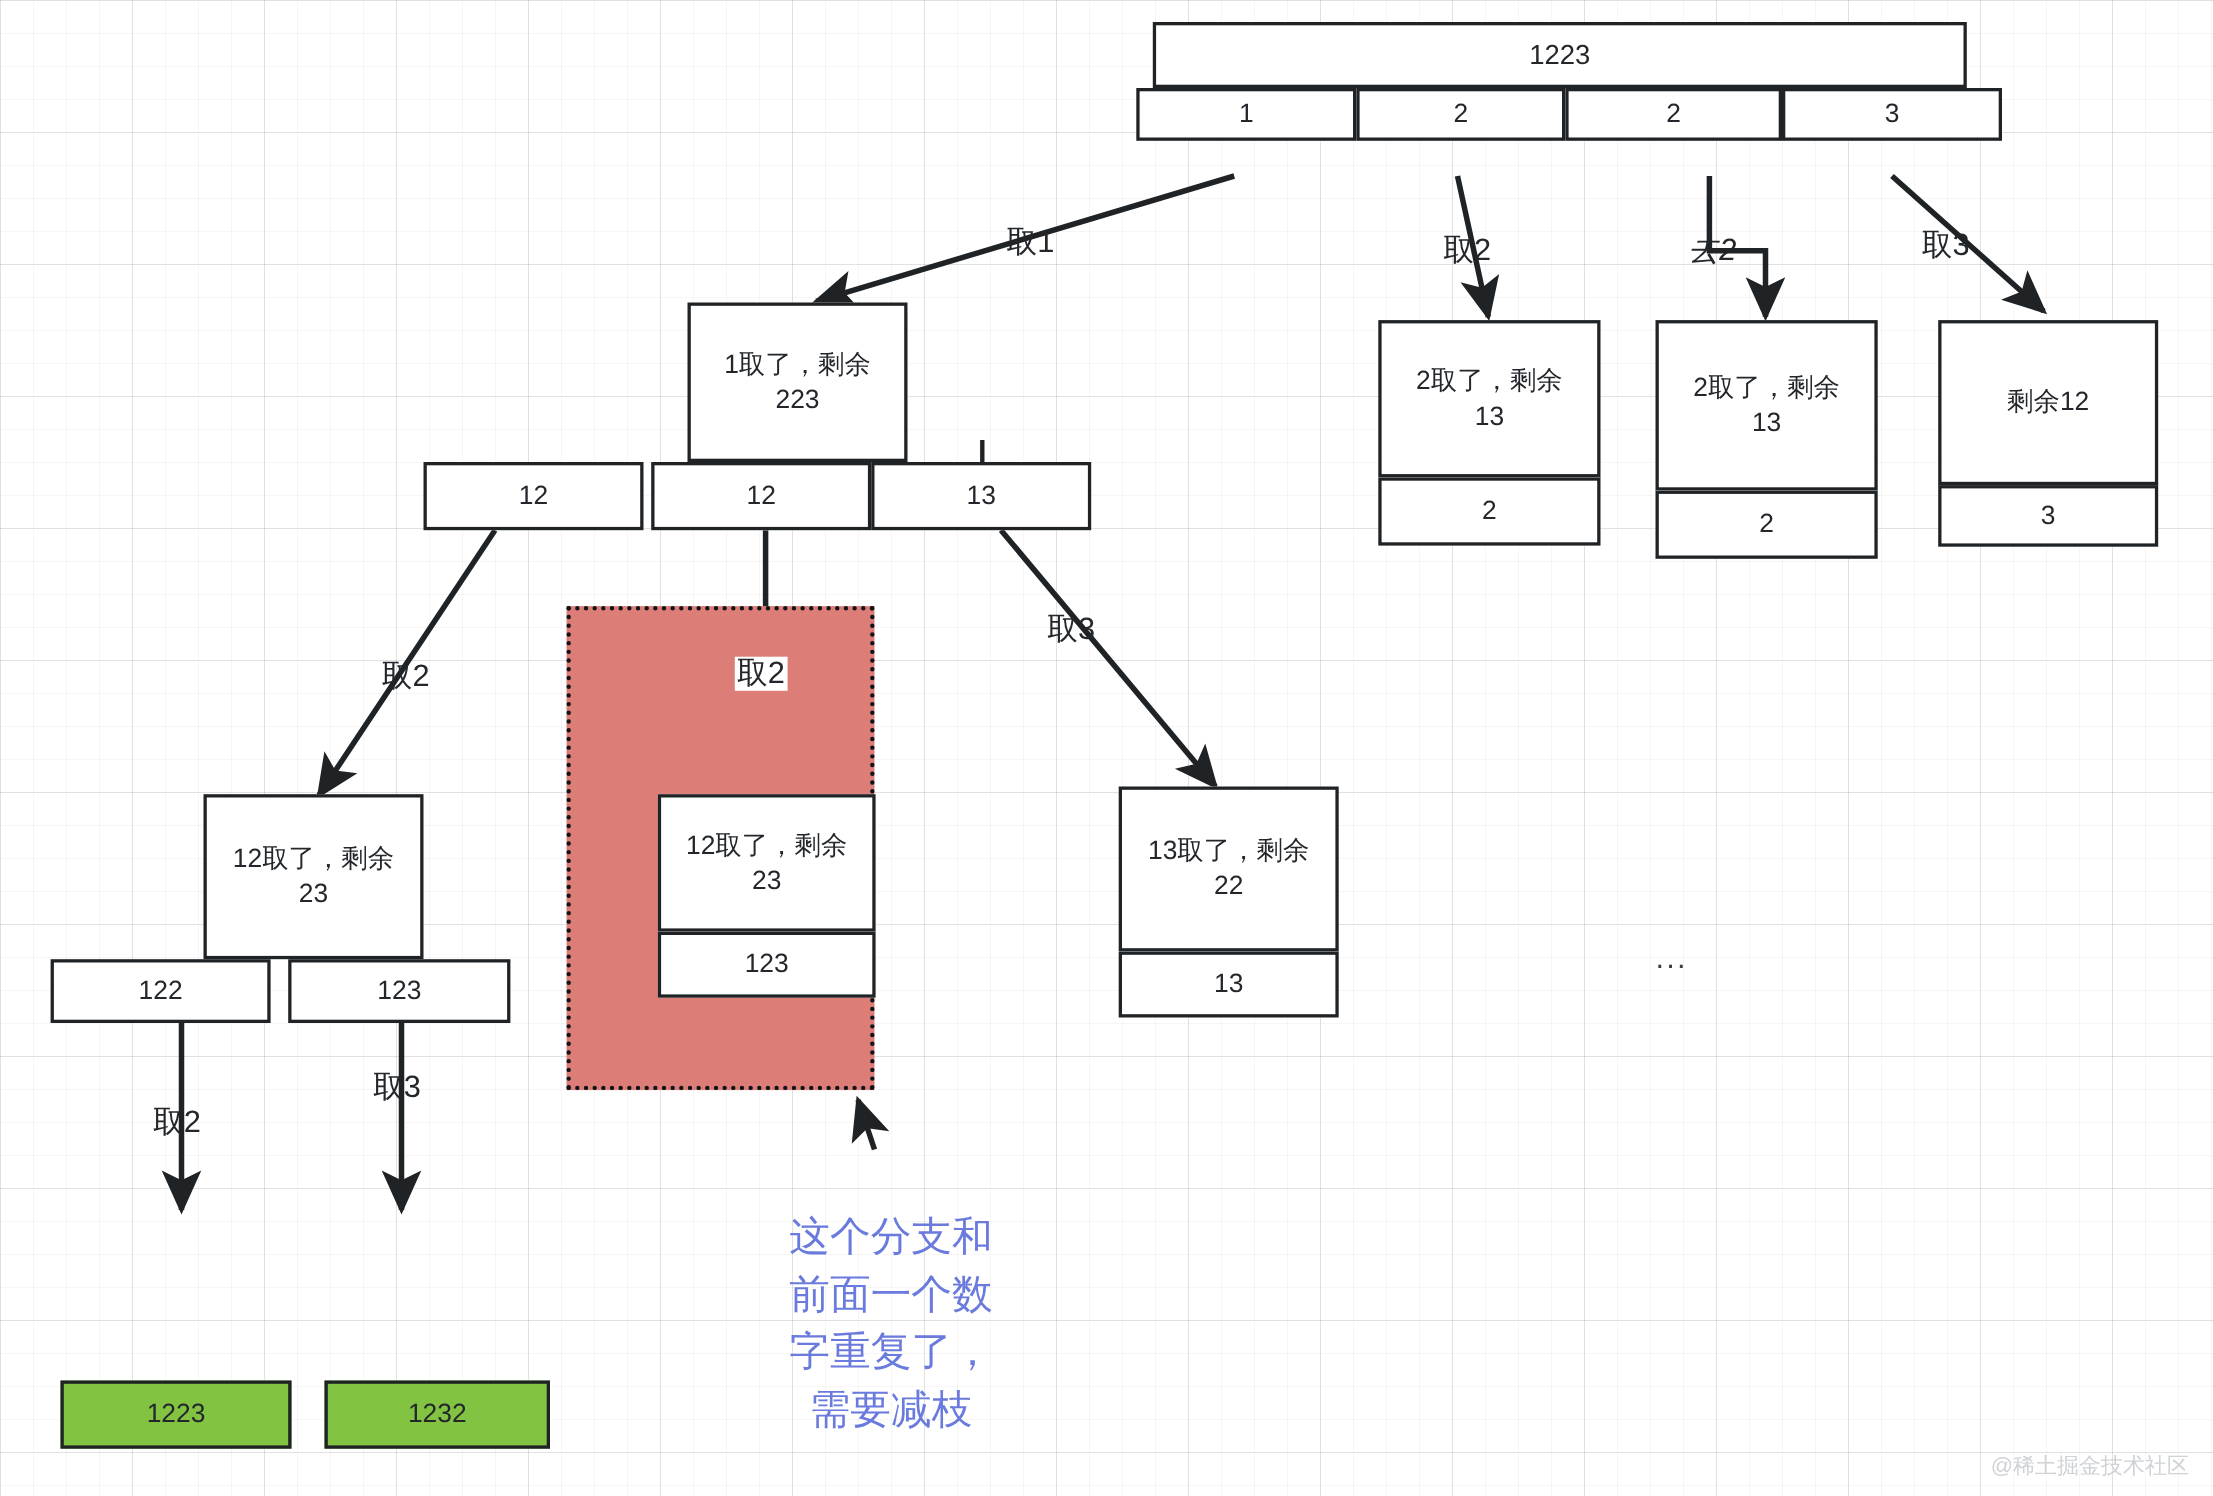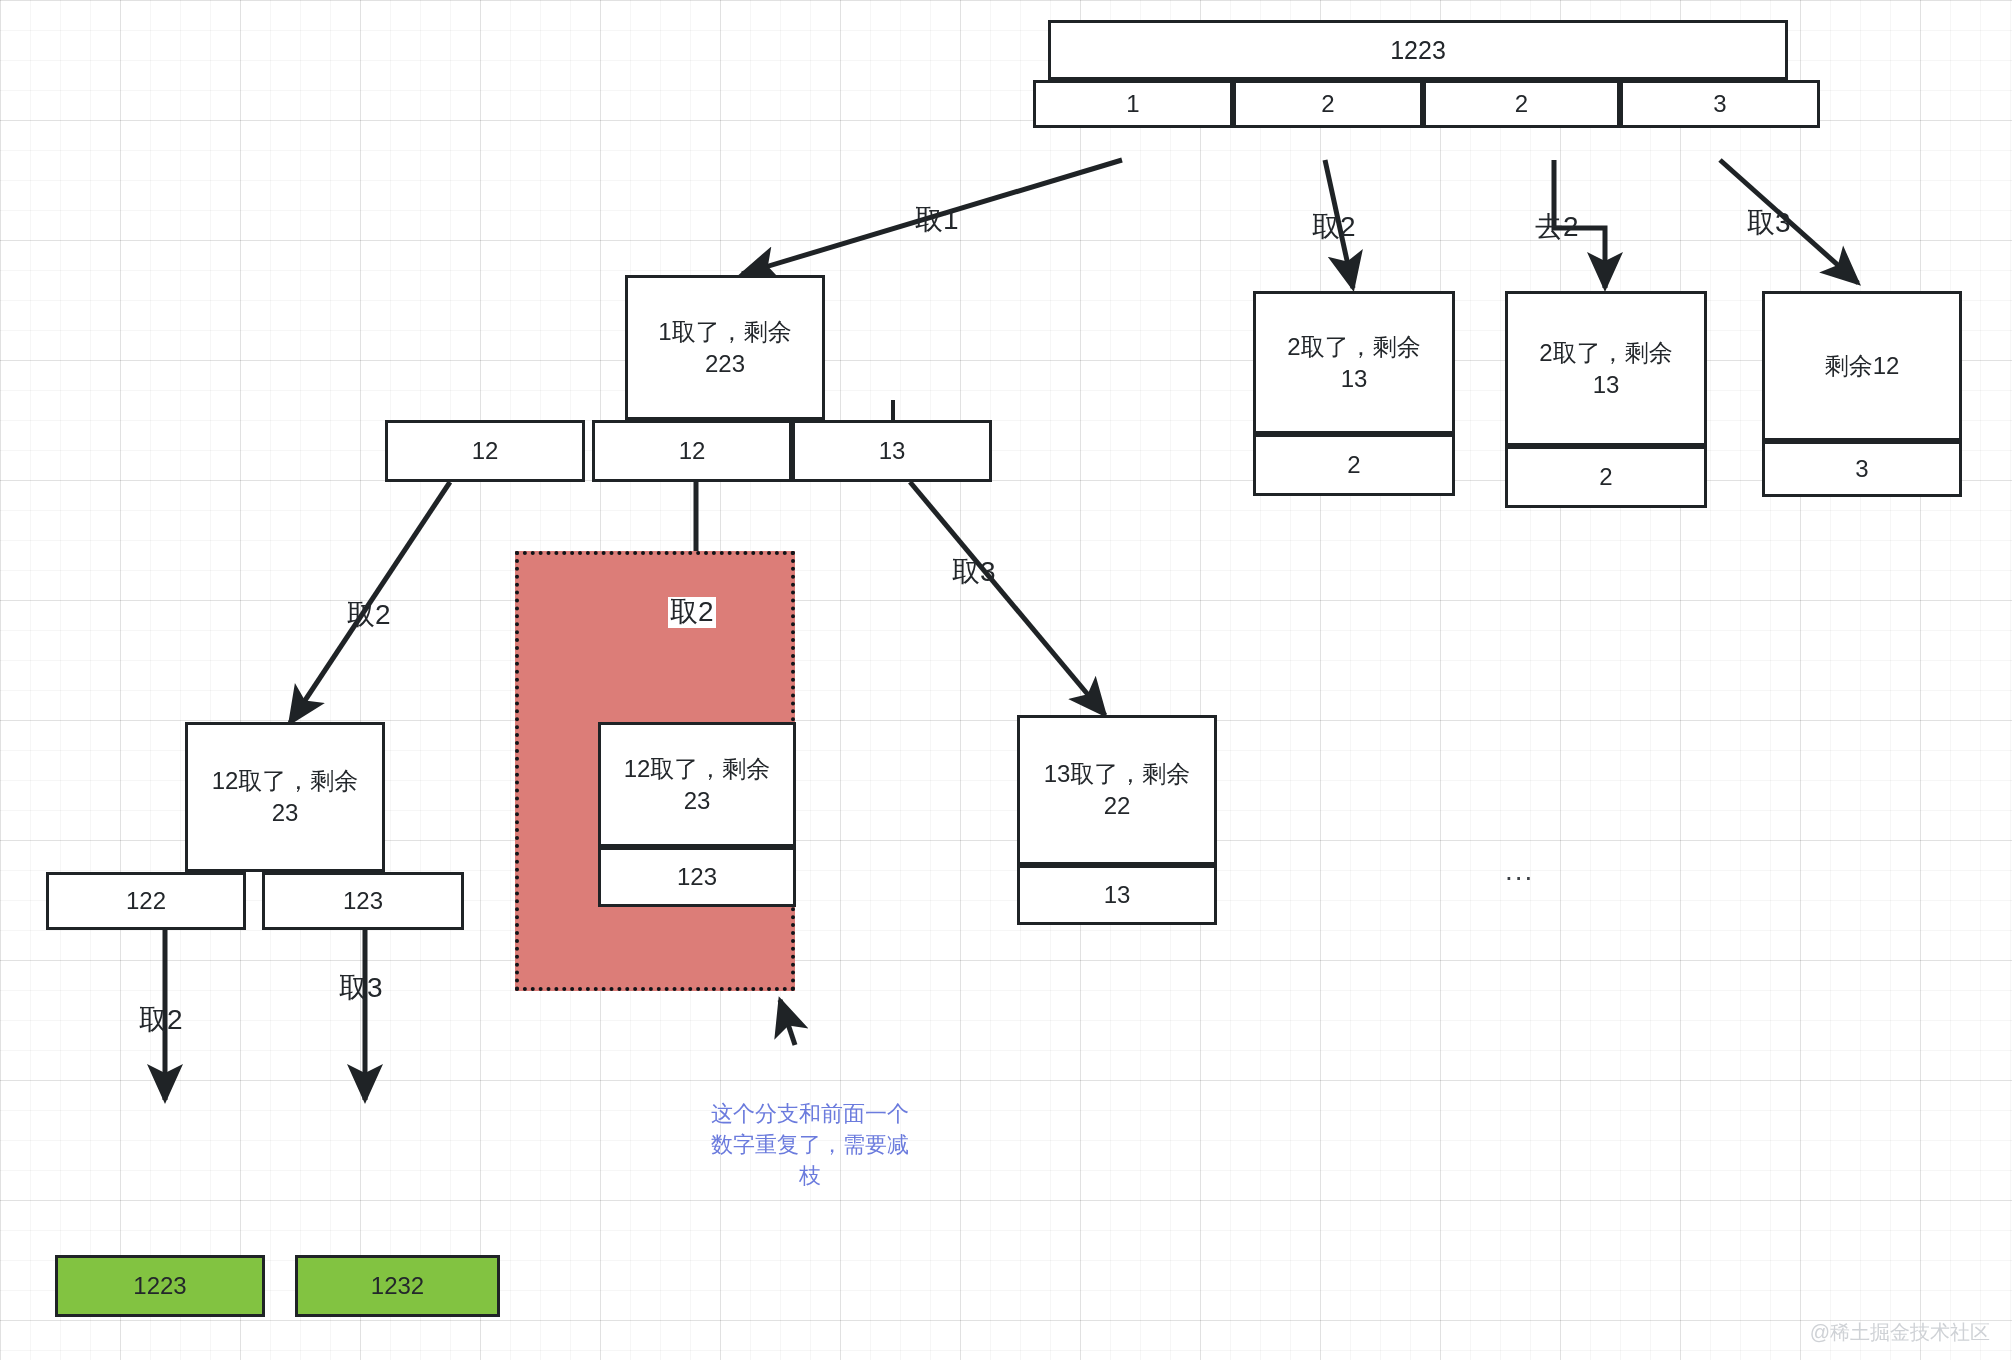--- a/index.html
+++ b/index.html
@@ -80,21 +80,21 @@
     background:#dc7d78;
     border:4px dotted #111418;
     z-index:2;
   }
 
   
   #annotation{
     position:absolute;
     left:710px; top:1098px;
     width:200px;
-    font-size:22px;
+    font-size:37px;
     line-height:1.42;
     color:#6b7bdd;
     text-align:center;
     z-index:6;
   }
 
   #ellipsis{
     position:absolute;
     left:1505px; top:855px;
     font-size:28px;
@@ -152,21 +152,21 @@
 
   <div class="box" style="left:1048px;top:20px;width:740px;height:60px;font-size:25px;">1223</div>
 
   <div class="cell" style="left:1033px;top:80px;width:200px;height:48px;">1</div>
   <div class="cell" style="left:1233px;top:80px;width:190px;height:48px;">2</div>
   <div class="cell" style="left:1423px;top:80px;width:197px;height:48px;">2</div>
   <div class="cell" style="left:1620px;top:80px;width:200px;height:48px;">3</div>
 
   <div class="elabel nobg" style="left:913px;top:205px;">取1</div>
   <div class="elabel nobg" style="left:1310px;top:212px;">取2</div>
-  <div class="elabel nobg" style="left:1533px;top:212px;">去2</div>
+  <div class="elabel nobg" style="left:1533px;top:212px;font-style:italic;">去2</div>
   <div class="elabel nobg" style="left:1745px;top:208px;">取3</div>
 
   <div class="box" style="left:625px;top:275px;width:200px;height:145px;">1取了，剩余
 223</div>
 
   <div class="cell" style="left:385px;top:420px;width:200px;height:62px;">12</div>
   <div class="cell" style="left:592px;top:420px;width:200px;height:62px;">12</div>
   <div class="cell" style="left:792px;top:420px;width:200px;height:62px;">13</div>
 
   <div class="box" style="left:1253px;top:291px;width:202px;height:143px;">2取了，剩余

